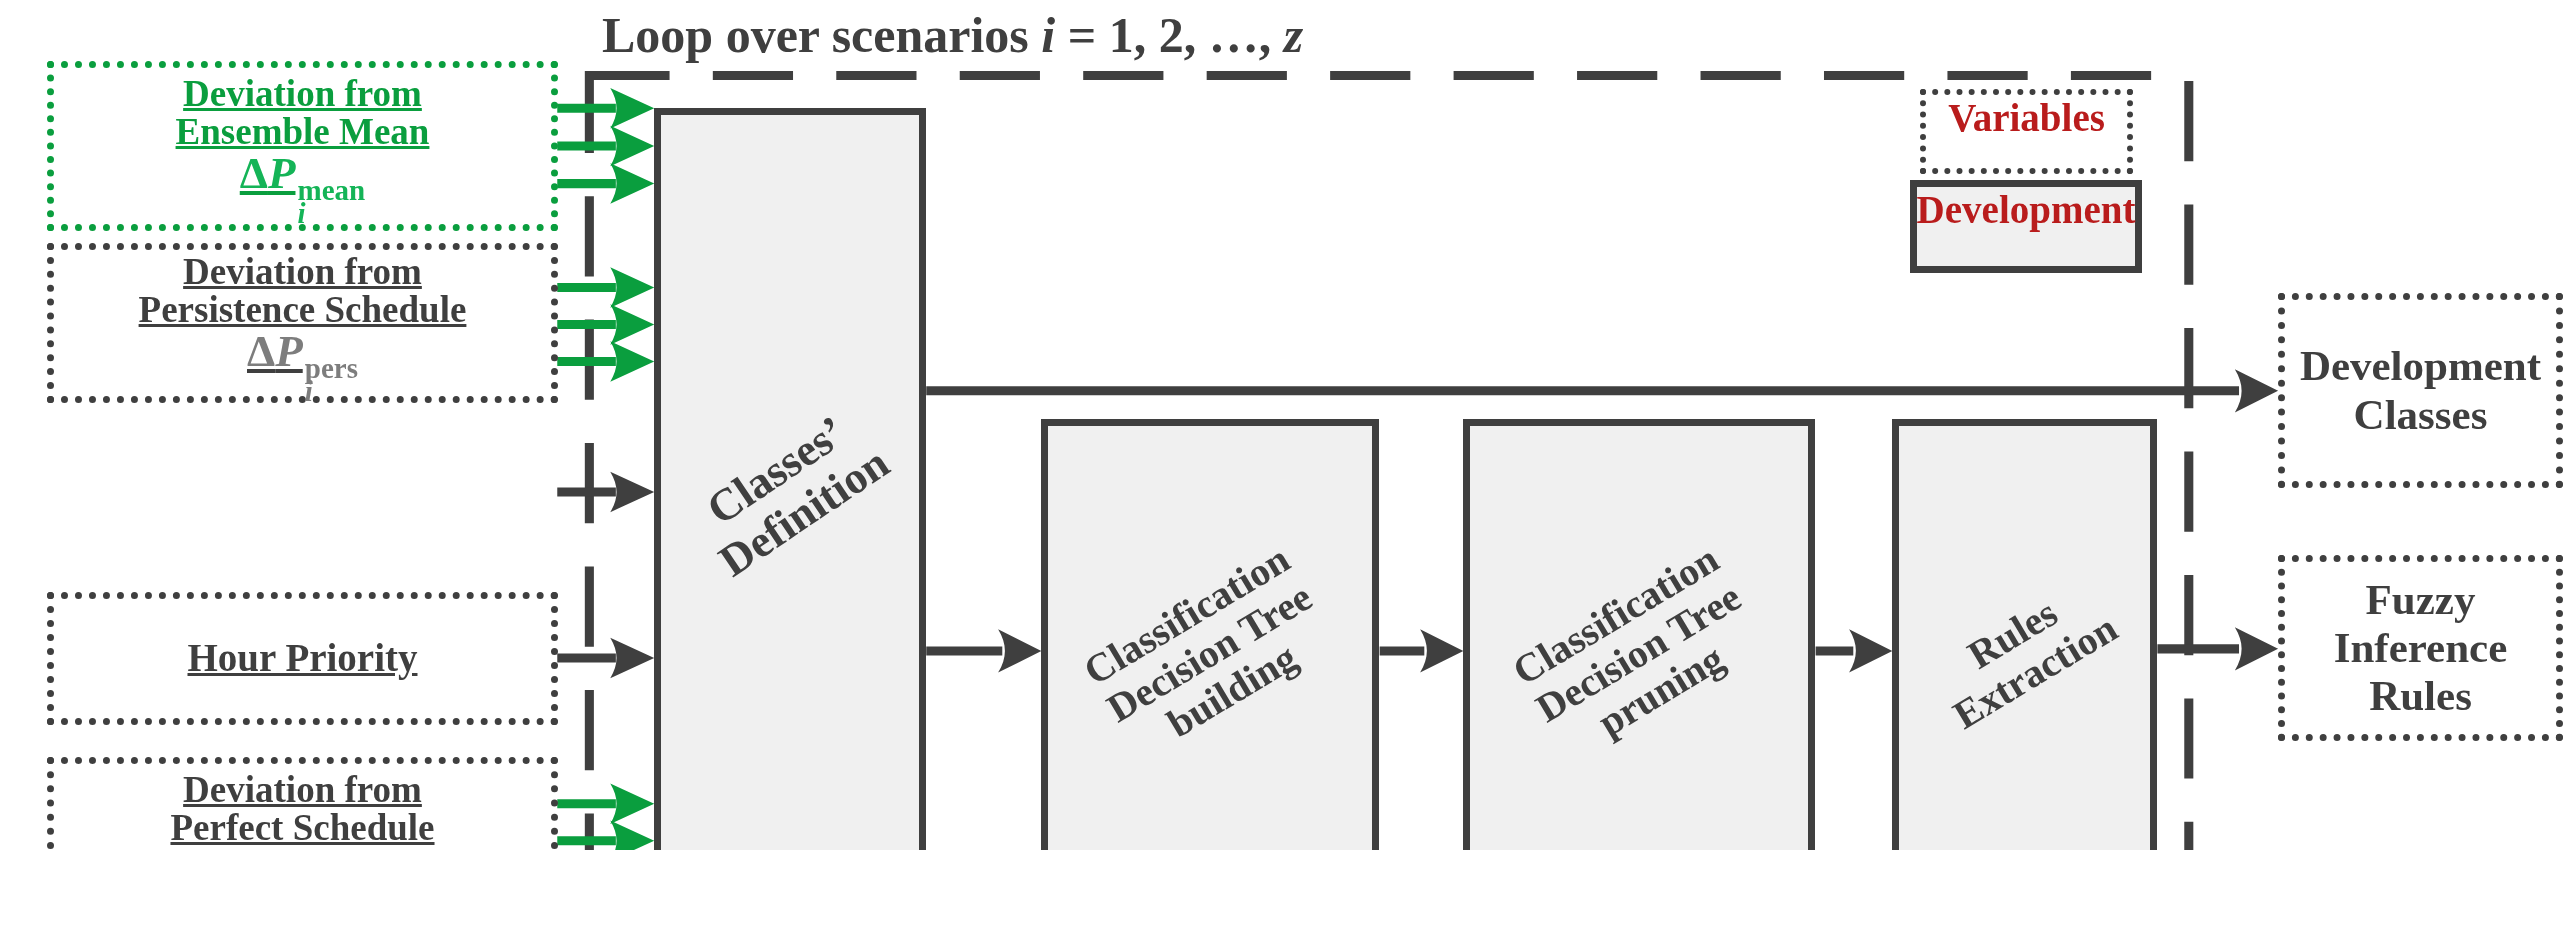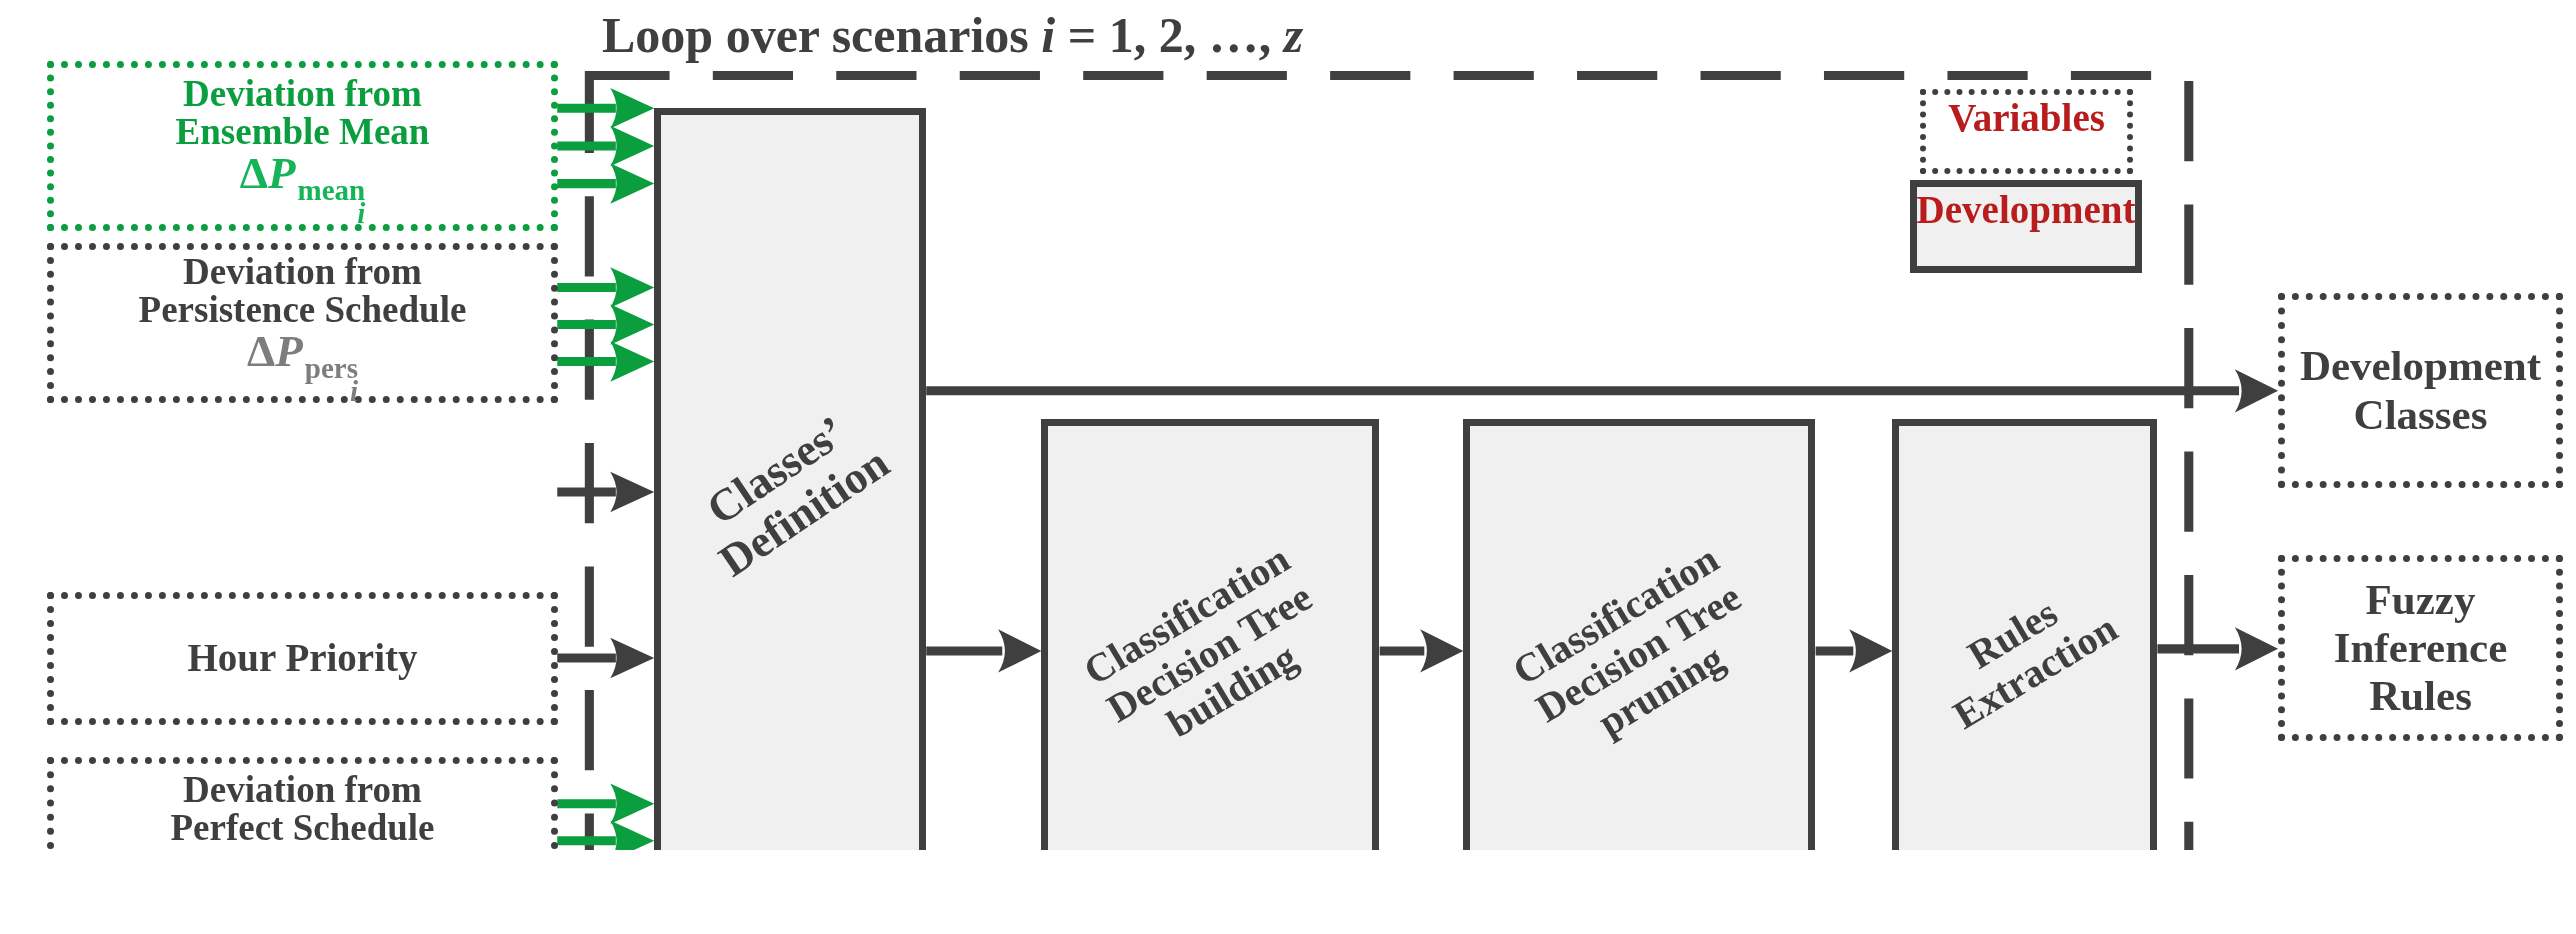--- a/index.html
+++ b/index.html
@@ -8,28 +8,29 @@
   .abs{position:absolute;box-sizing:border-box;}
   svg{position:absolute;left:0;top:0;}
 
   
   .in-box{
     border:7px dotted #3f3f3f;
     color:#3f3f3f;
     display:flex;flex-direction:column;align-items:center;justify-content:space-between;
     text-align:center;font-weight:bold;
     padding:7px 4.2px 11px 4.2px;
+    text-decoration:underline;
   }
   .in-box.center{justify-content:center;padding:4.2px;}
   .in-box.green{border-color:#0a9e3e;color:#0a9e3e;}
   .lbl{font-size:37px;line-height:1.03;}
   .frm{font-size:45px;line-height:1;color:#7d7d7d;font-weight:bold;}
   .in-box.green .frm{color:#14b457;}
   .frm .base{font-style:italic;}
-  .ss{display:inline-flex;flex-direction:column;align-items:flex-end;vertical-align:-0.42em;line-height:0.78;font-size:29px;margin-left:2.1px;}
+  .ss{display:inline-flex;flex-direction:column;align-items:flex-start;vertical-align:-0.42em;line-height:0.78;font-size:29px;margin-left:2.1px;}
   .ss .sub{font-style:italic;}
 
   
   .blk{
     background:#f0f0f0;border:7.7px solid #3f3f3f;
     display:flex;align-items:center;justify-content:center;
     color:#3f3f3f;font-weight:bold;text-align:center;
   }
   .rot{transform:rotate(-31deg);font-size:40px;line-height:1.1;white-space:nowrap;}
   .rot.big{transform:rotate(-34deg);font-size:45px;}

